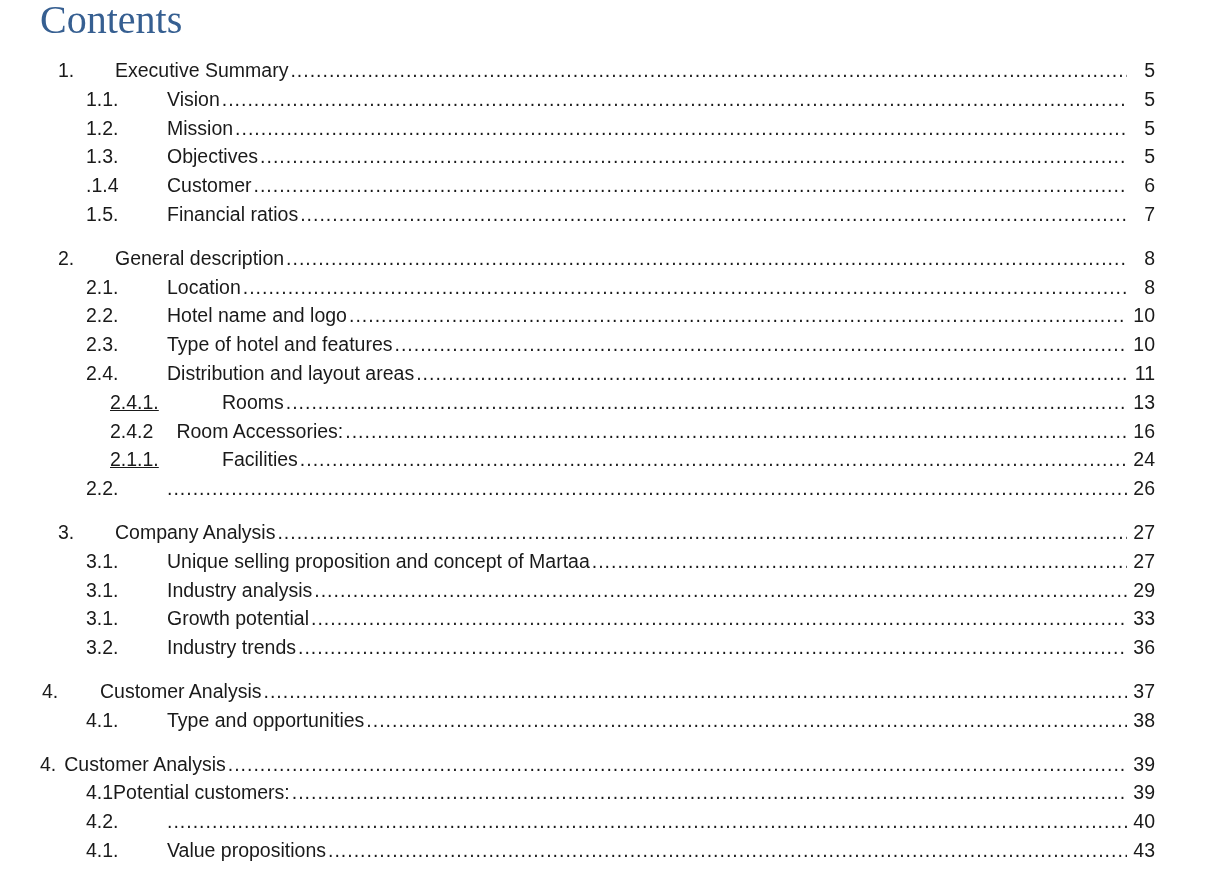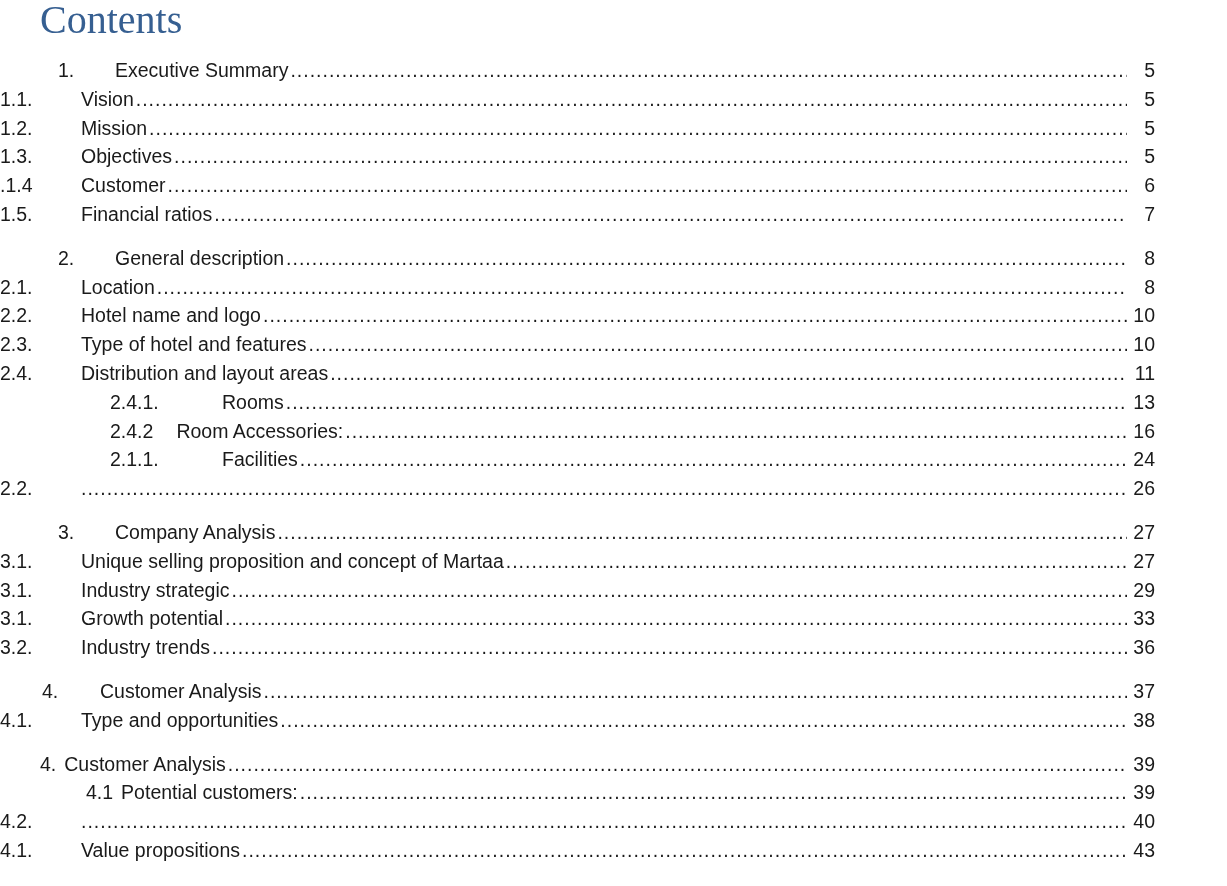--- a/index.html
+++ b/index.html
@@ -53,25 +53,25 @@
     letter-spacing: 1px;
   }
   .page {
     flex: none;
     min-width: 26px;
     text-align: right;
     padding-left: 2px;
   }
   
   .l1 .num        { margin-left: 58px;  width: 57px; }
-  .l2 .num        {  width: 81px; }
-  .l3 .num        { margin-left: 110px; width: 112px; }
+  .l2 .num        { margin-left: 86px;  width: 81px; }
+  .l3 .num        { margin-left: 110px; width: 112px; text-decoration: underline; }
   .l1-tight .num  { margin-left: 42px;  width: 58px; }
   .l1-inline .num { margin-left: 40px;  width: auto; margin-right: 8px; }
-  .l2-inline .num { margin-left: 86px;  width: auto; margin-right: 8px; }
+  .l2-inline .num { margin-left: 86px;  width: auto; }
   .l3-inline .num { margin-left: 110px; width: auto; margin-right: 23px; }
 </style>
 </head>
 <body>
 
 <main class="doc-page">
   <h1 class="contents-heading" style="color: rgb(54, 95, 145);">Contents</h1>
 
   <nav class="toc">
       <div class="toc-group">
@@ -175,21 +175,21 @@
     <span class="page">27</span>
   </div>
         <div class="toc-row l2">
     <span class="num">3.1.</span>
     <span class="title">Unique selling proposition and concept of Martaa</span>
     <span class="leader"></span>
     <span class="page">27</span>
   </div>
         <div class="toc-row l2">
     <span class="num">3.1.</span>
-    <span class="title">Industry strategic</span>
+    <span class="title">Industry analysis</span>
     <span class="leader"></span>
     <span class="page">29</span>
   </div>
         <div class="toc-row l2">
     <span class="num">3.1.</span>
     <span class="title">Growth potential</span>
     <span class="leader"></span>
     <span class="page">33</span>
   </div>
         <div class="toc-row l2">

